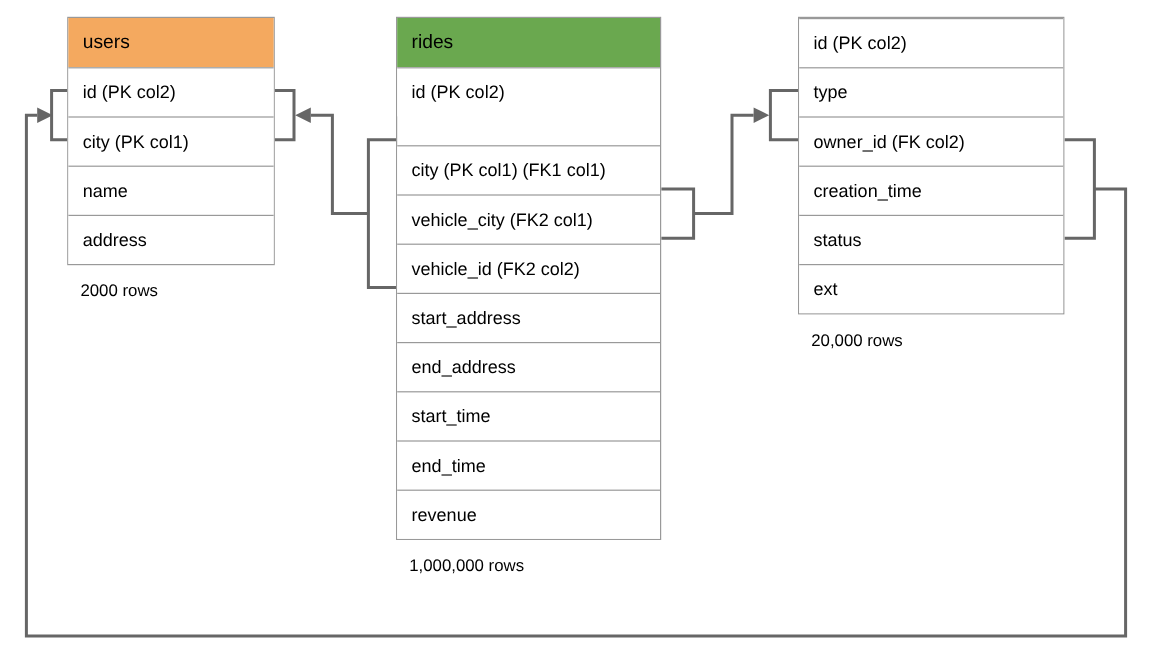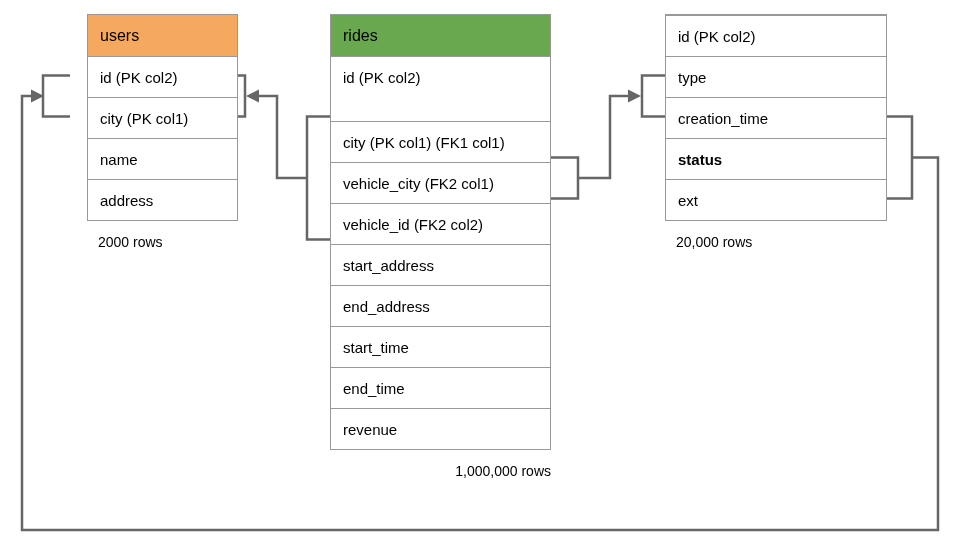--- a/index.html
+++ b/index.html
@@ -74,34 +74,34 @@
     <polyline class="conn-line" points="551,157.5 578,157.5 578,198.5 551,198.5" stroke="#666666"></polyline>
     <polyline class="conn-line" points="578,178 610,178 610,96 628,96" stroke="#666666"></polyline>
     <polygon class="conn-arrow" points="641,96 628,89.5 628,102.5" fill="#666666"></polygon>
     <polyline class="conn-line" points="665,75.5 642,75.5 642,116.5 665,116.5" stroke="#666666"></polyline>
 
     <polyline class="conn-line" points="887,116.5 912,116.5 912,198.5 887,198.5" stroke="#666666"></polyline>
     <polyline class="conn-line" points="912,157.5 938,157.5 938,530 22,530 22,96 31,96" stroke="#666666"></polyline>
     <polygon class="conn-arrow" points="44,96 31,89.5 31,102.5" fill="#666666"></polygon>
   </svg>
 
-  <div class="table" style="left:87px; width:151px;">
+  <div class="table" style="left:56px; width:173px;">
     <div class="tbl-box" style="border-color: rgb(153, 153, 153);">
       <div class="tbl-header" style="background-color: rgb(244, 169, 95);">users</div>
       <div class="tbl-rows">
           <div class="tbl-row" style="border-color: rgb(153, 153, 153);">id (PK col2)</div>
           <div class="tbl-row" style="border-color: rgb(153, 153, 153);">city (PK col1)</div>
           <div class="tbl-row" style="border-color: rgb(153, 153, 153);">name</div>
           <div class="tbl-row" style="border-color: rgb(153, 153, 153);">address</div>
         </div>
     </div>
     <div class="tbl-caption">2000 rows</div>
   </div>
 
-  <div class="table" style="left:330px; width:221px;text-align:right;">
+  <div class="table" style="left:330px; width:221px;">
     <div class="tbl-box" style="border-color: rgb(153, 153, 153);">
       <div class="tbl-header" style="background-color: rgb(106, 168, 79);">rides</div>
       <div class="tbl-rows">
           <div class="tbl-row" style="border-color: rgb(153, 153, 153);">id (PK col2)</div>
           <div class="tbl-row" style="border-color: rgb(153, 153, 153); margin-top: 24px;">city (PK col1) (FK1 col1)</div>
           <div class="tbl-row" style="border-color: rgb(153, 153, 153);">vehicle_city (FK2 col1)</div>
           <div class="tbl-row" style="border-color: rgb(153, 153, 153);">vehicle_id (FK2 col2)</div>
           <div class="tbl-row" style="border-color: rgb(153, 153, 153);">start_address</div>
           <div class="tbl-row" style="border-color: rgb(153, 153, 153);">end_address</div>
           <div class="tbl-row" style="border-color: rgb(153, 153, 153);">start_time</div>
@@ -110,21 +110,22 @@
         </div>
     </div>
     <div class="tbl-caption">1,000,000 rows</div>
   </div>
 
   <div class="table" style="left:665px; width:222px;">
     <div class="tbl-box" style="border-color: rgb(153, 153, 153);">
       <div class="tbl-rows">
           <div class="tbl-row" style="border-color: rgb(153, 153, 153);">id (PK col2)</div>
           <div class="tbl-row" style="border-color: rgb(153, 153, 153);">type</div>
+          <div class="tbl-row" style="border-color: rgb(153, 153, 153);">owner_id (FK col2)</div>
           <div class="tbl-row" style="border-color: rgb(153, 153, 153);">creation_time</div>
-          <div class="tbl-row" style="border-color: rgb(153, 153, 153); font-weight: bold;">status</div>
+          <div class="tbl-row" style="border-color: rgb(153, 153, 153);">status</div>
           <div class="tbl-row" style="border-color: rgb(153, 153, 153);">ext</div>
         </div>
     </div>
     <div class="tbl-caption">20,000 rows</div>
   </div>
 
 </div>
 
 </body></html>

